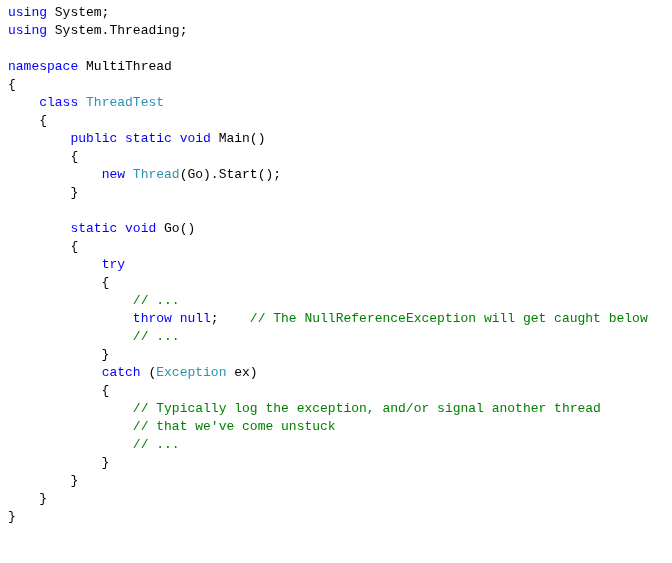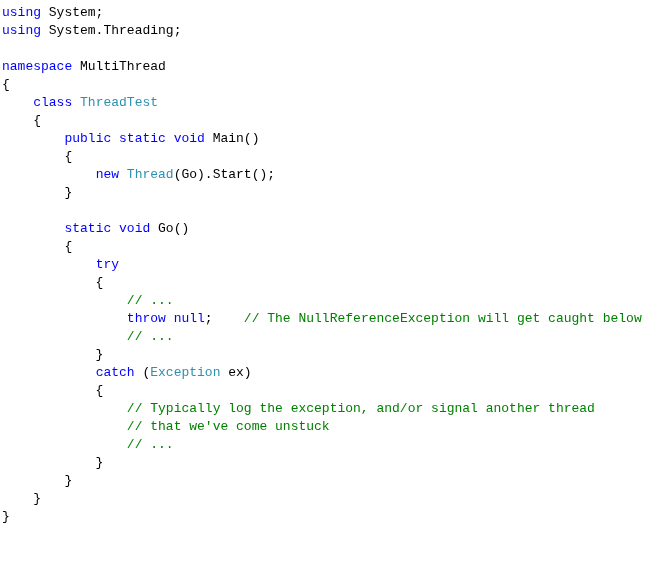--- a/index.html
+++ b/index.html
@@ -7,21 +7,21 @@
     padding: 0;
     background: #ffffff;
     font-family: Consolas, "Courier New", monospace;
     font-size: 13px;
     line-height: 18px;
     width: 672px;
     height: 563px;
     overflow: hidden;
   }
   .code-container {
-    padding: 4px 2px;
+    padding: 4px 8px;
     white-space: pre;
   }
   .kw { color: #0000ff; }
   .type { color: #2b91af; }
   .plain { color: #000000; }
   .comment { color: #008000; }
 </style>
 </head>
 <body>
 

